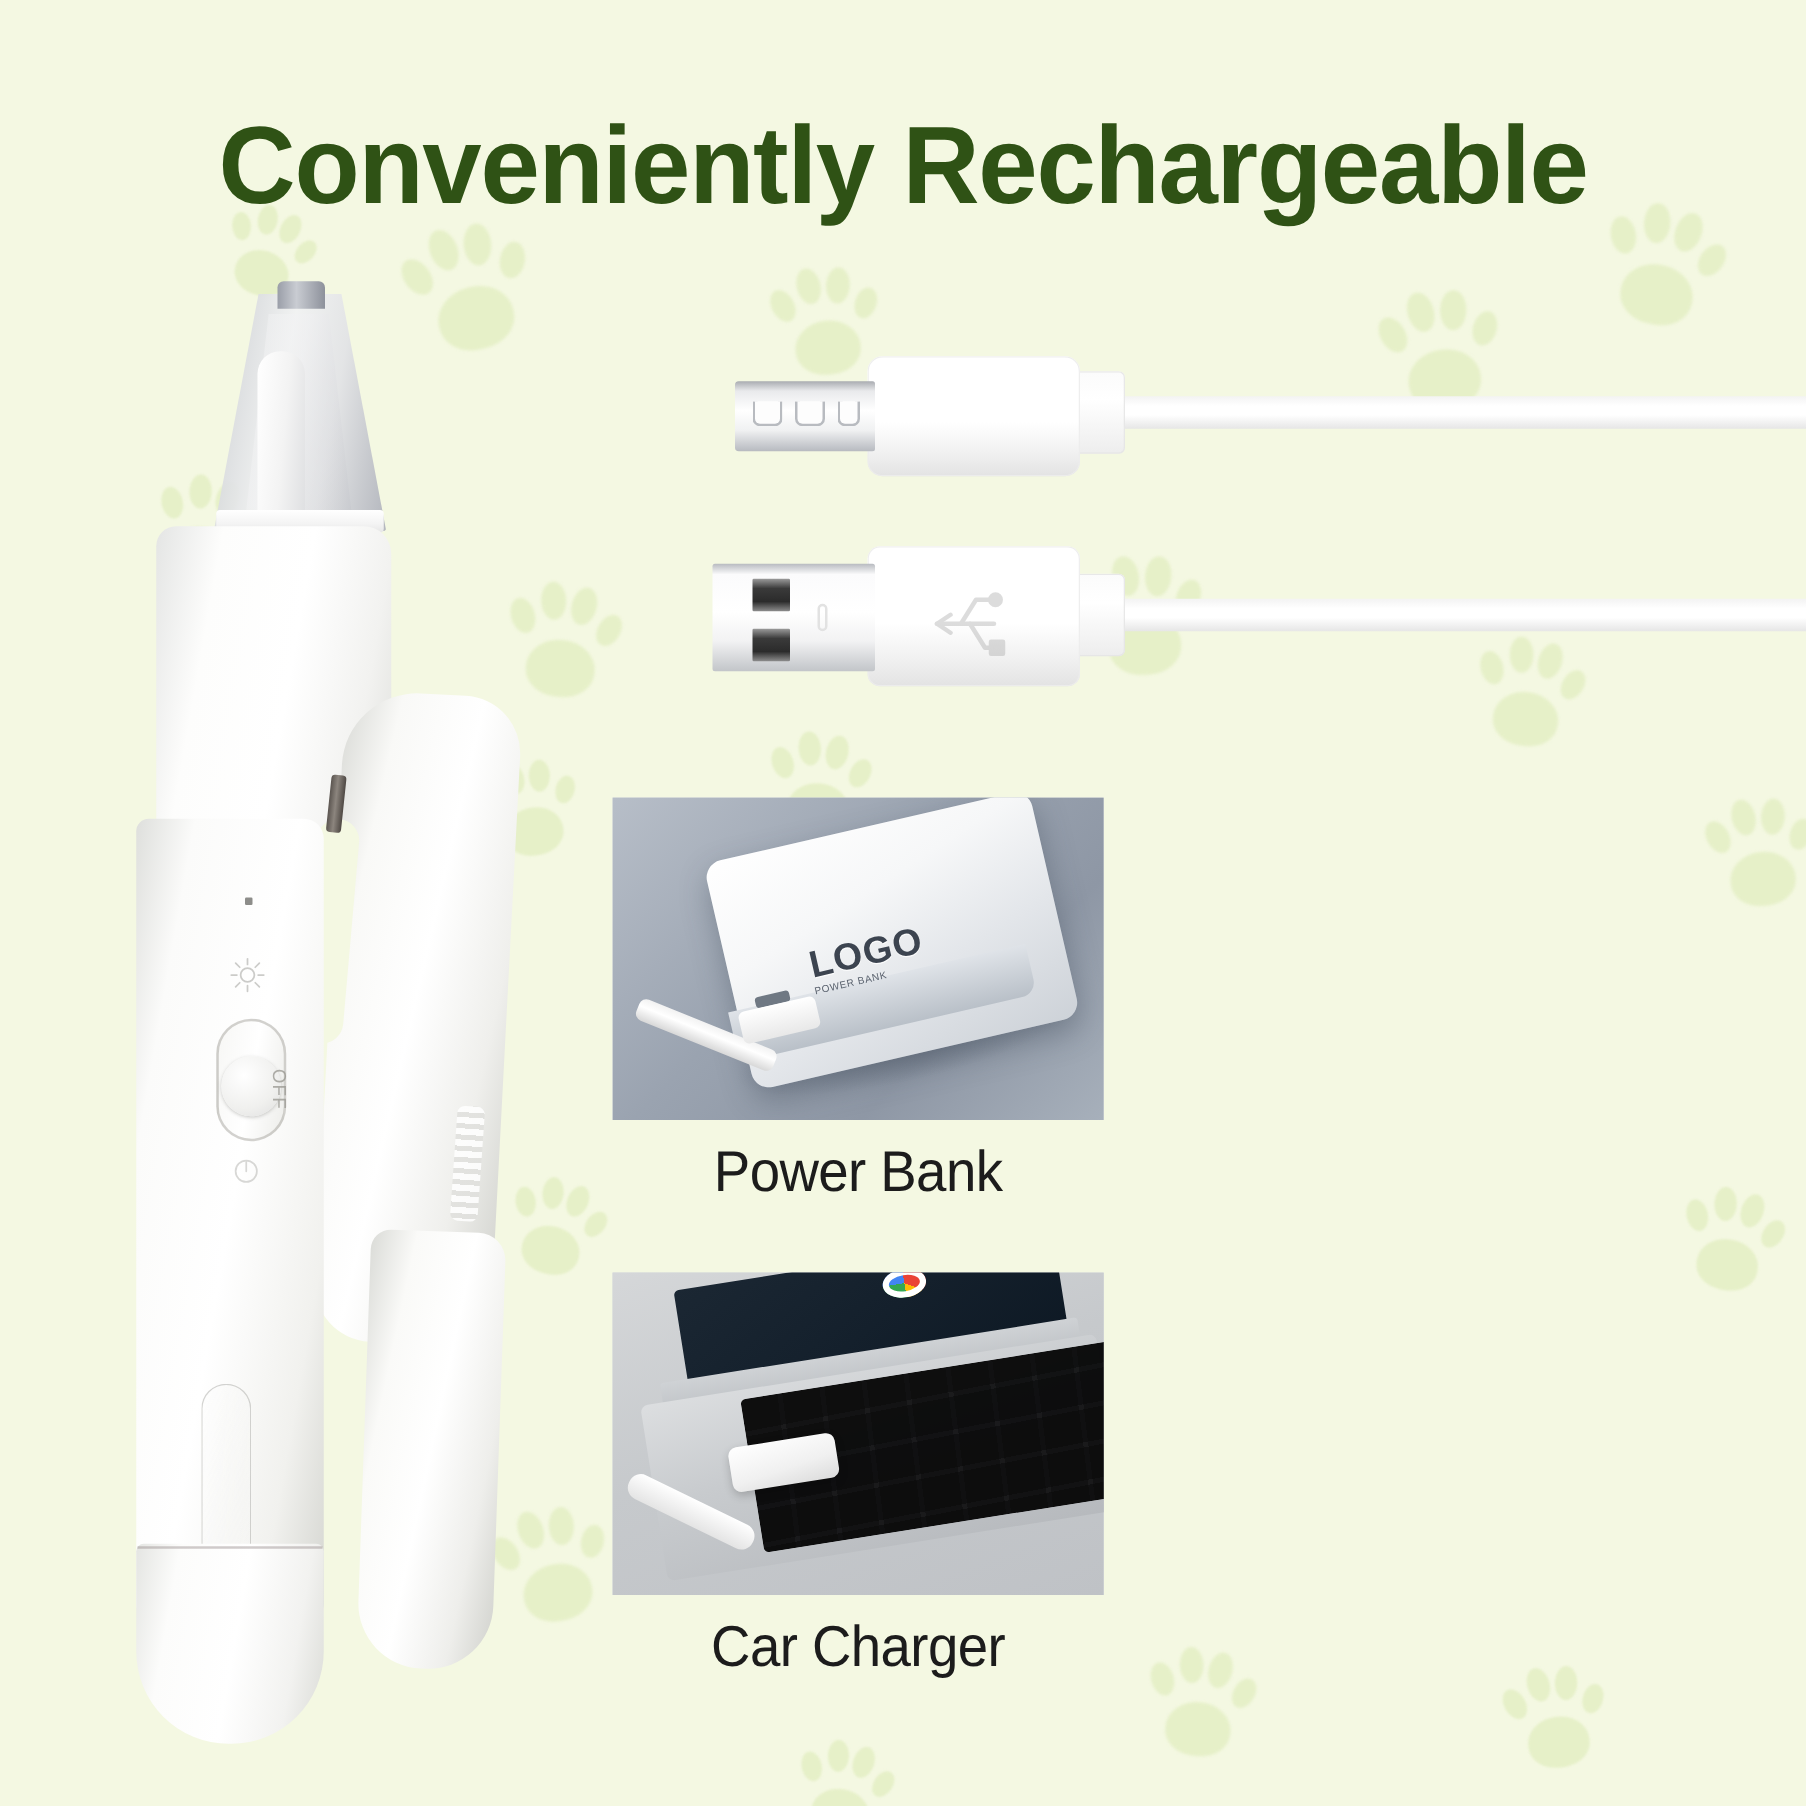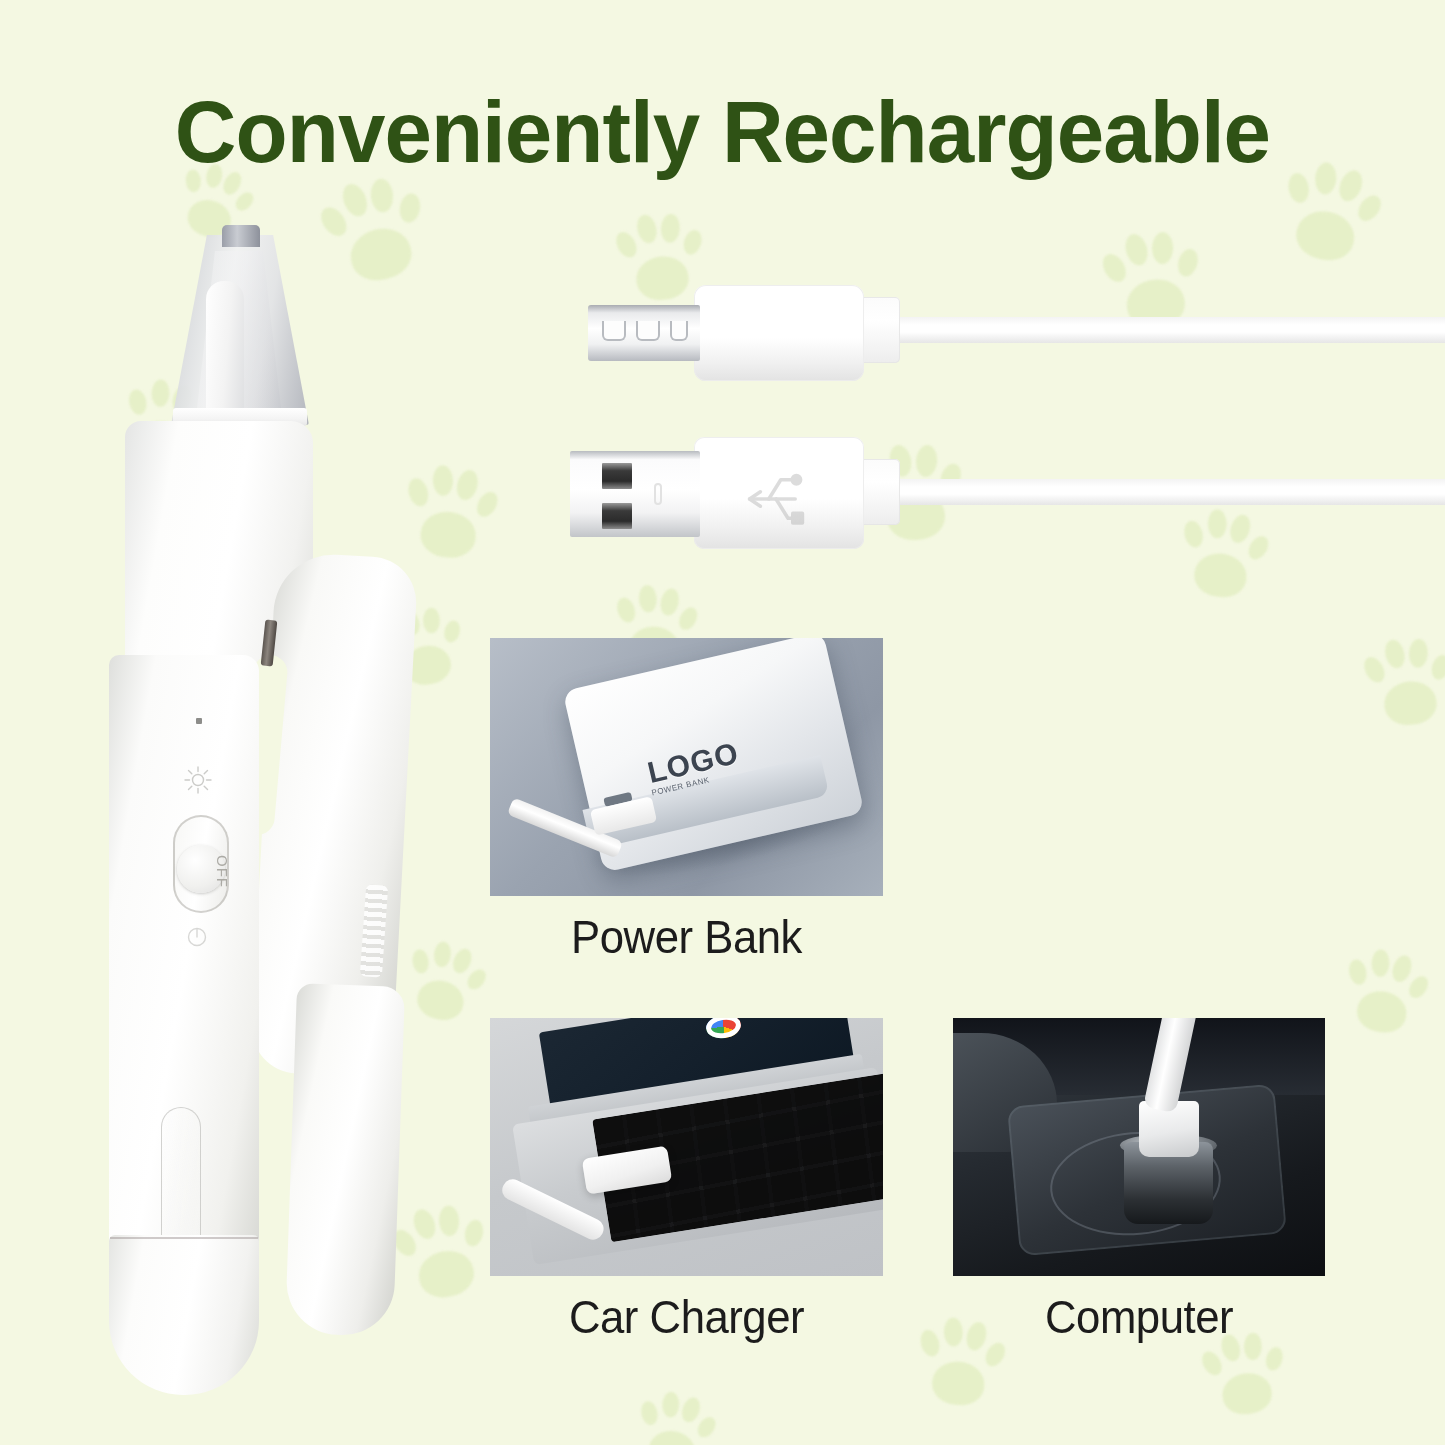--- a/index.html
+++ b/index.html
@@ -691,28 +691,14 @@
       <div class="lp-chrome"></div>
       <div class="lp-bezel"></div>
       <div class="lp-base"></div>
       <div class="lp-keys"></div>
       <div class="lp-plug"></div>
       <div class="lp-cable"></div>
     </div>
     <div class="label" style="top:272px;">Car Charger</div>
   </div>
 
-  <div class="tile" style="left:953px; top:1018px; width:372px; height:258px;">
-    <div class="photo">
-      <div class="cc-bg"></div>
-      <div class="cc-top-dark"></div>
-      <div class="cc-left-seat"></div>
-      <div class="cc-panel"></div>
-      <div class="cc-ring"></div>
-      <div class="cc-socket-top"></div>
-      <div class="cc-socket"></div>
-      <div class="cc-plug"></div>
-      <div class="cc-cable"></div>
-    </div>
-    <div class="label" style="top:272px;">Computer</div>
-  </div>
 
 </div>
 
 </body></html>

